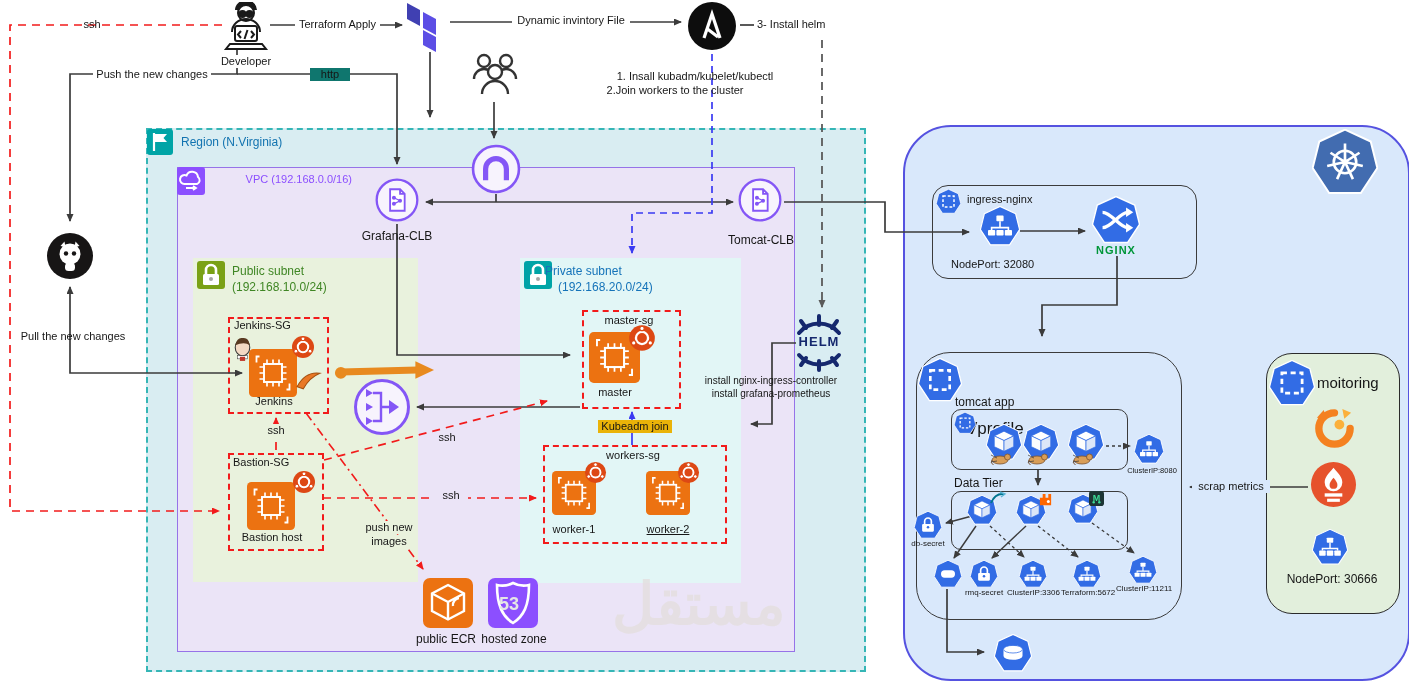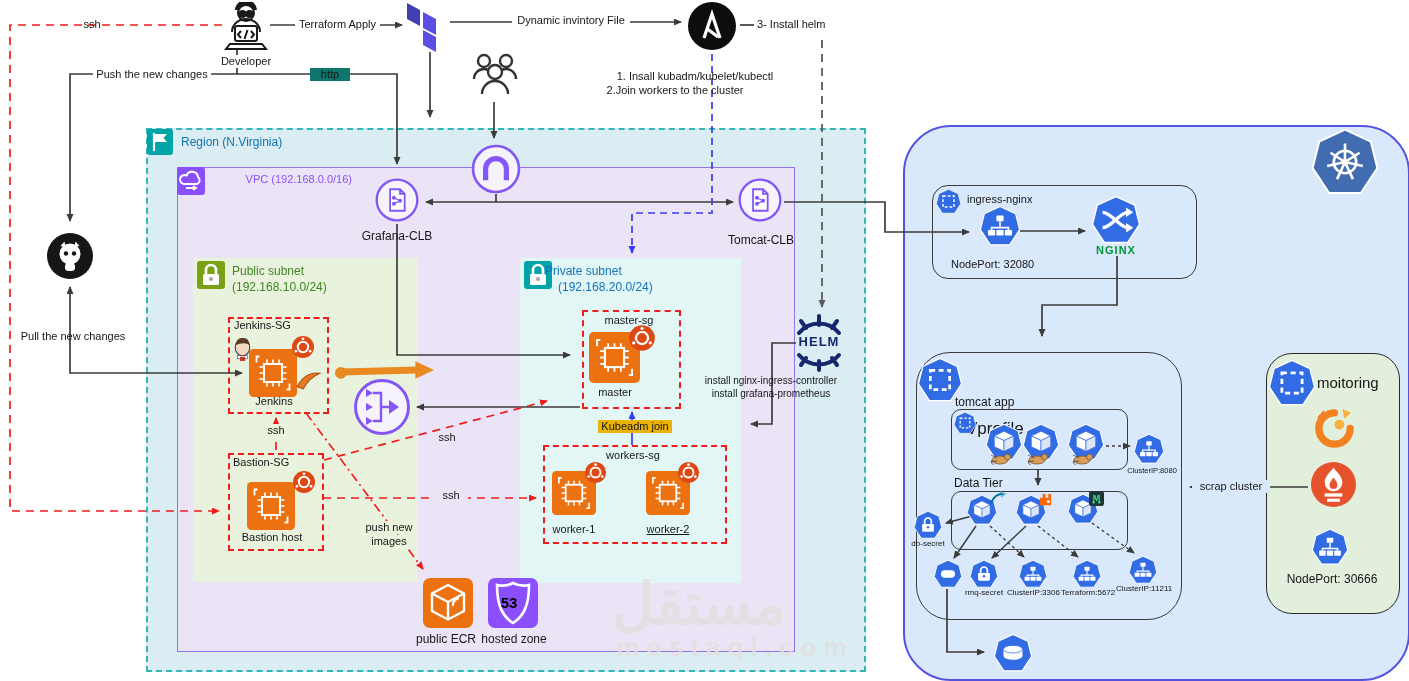--- a/index.html
+++ b/index.html
@@ -19,22 +19,22 @@
   .innerbox{position:absolute;border:1.5px solid #3b3b3b;background:transparent;}
   .monbox{position:absolute;left:1266px;top:353px;width:132px;height:259px;background:#e2efdc;
           border:1.5px solid #2b2b2b;border-radius:26px;}
   .ic{position:absolute;overflow:visible;}
   .sqicon{position:absolute;border-radius:4px;display:flex;align-items:center;justify-content:center;}
   #wires{position:absolute;left:0;top:0;width:1409px;height:681px;pointer-events:none;z-index:5;}
   .z6{z-index:6;}
   .wm{position:absolute;color:#e4dfdf;opacity:.8;z-index:7;pointer-events:none;font-weight:bold;}
   .helmtxt{position:absolute;left:0;right:0;top:20px;text-align:center;font-size:13px;
            font-weight:bold;color:#15286e;letter-spacing:1px;}
-  .badge53{position:absolute;left:0;right:8px;top:16px;text-align:center;font-size:15px;
-           font-weight:bold;color:#000000;}
+  .badge53{position:absolute;left:0;right:8px;top:16px;text-align:center;font-size:18px;
+           font-weight:bold;color:#e5e5e5;}
   .nginxtxt{font-weight:bold;color:#009639;letter-spacing:1px;font-size:11px;}
   .memM{position:absolute;left:0;right:0;top:2px;text-align:center;font-size:9px;font-weight:bold;color:#3ddc97;}
 </style>
 </head>
 <body>
 
 <svg style="position:absolute;width:0;height:0" aria-hidden="true">
 <defs>
   <polygon id="heptbase" points="50,1 89,19 99,59 74,97 26,97 1,59 11,19"></polygon>
   <symbol id="sym-ec2" viewBox="0 0 64 64">
@@ -581,18 +581,17 @@
   <svg class="ic z6" style="left:1312px;top:406px;width:45px;height:45px;">
       <use href="#sym-grafana"></use>
     </svg>
   <svg class="ic z6" style="left:1310px;top:461px;width:47px;height:47px;">
       <use href="#sym-prometheus"></use>
     </svg>
   <svg class="ic z6" style="left:1312px;top:529px;width:36px;height:36px;">
       <use href="#sym-svc"></use>
     </svg>
   <div class="lbl z6" style="left:1281px;top:572px;width:102px;font-size:12px;">NodePort: 30666</div>
-  <div class="lbl z6" style="left:1192px;top:480px;width:78px;background:#d9e8fb;">scrap cluster</div>
+  <div class="lbl z6" style="left:1192px;top:480px;width:78px;background:#d9e8fb;">scrap metrics</div>
 
   <div class="wm" style="left:612px;top:570px;font-size:58px;">مستقل</div>
-  <div class="wm" style="left:616px;top:632px;font-size:26px;letter-spacing:7px;">mostaql.com</div>
 
 </div>
 
 </body></html>

